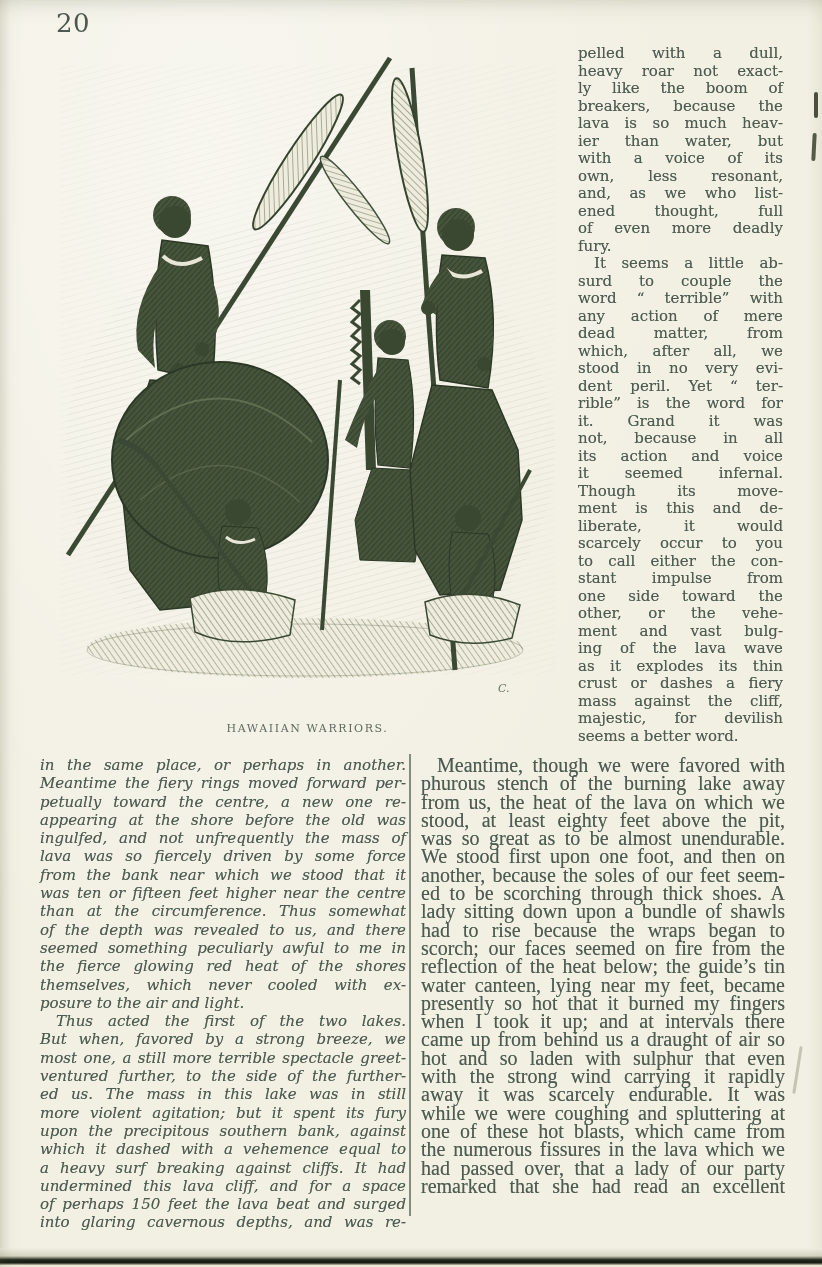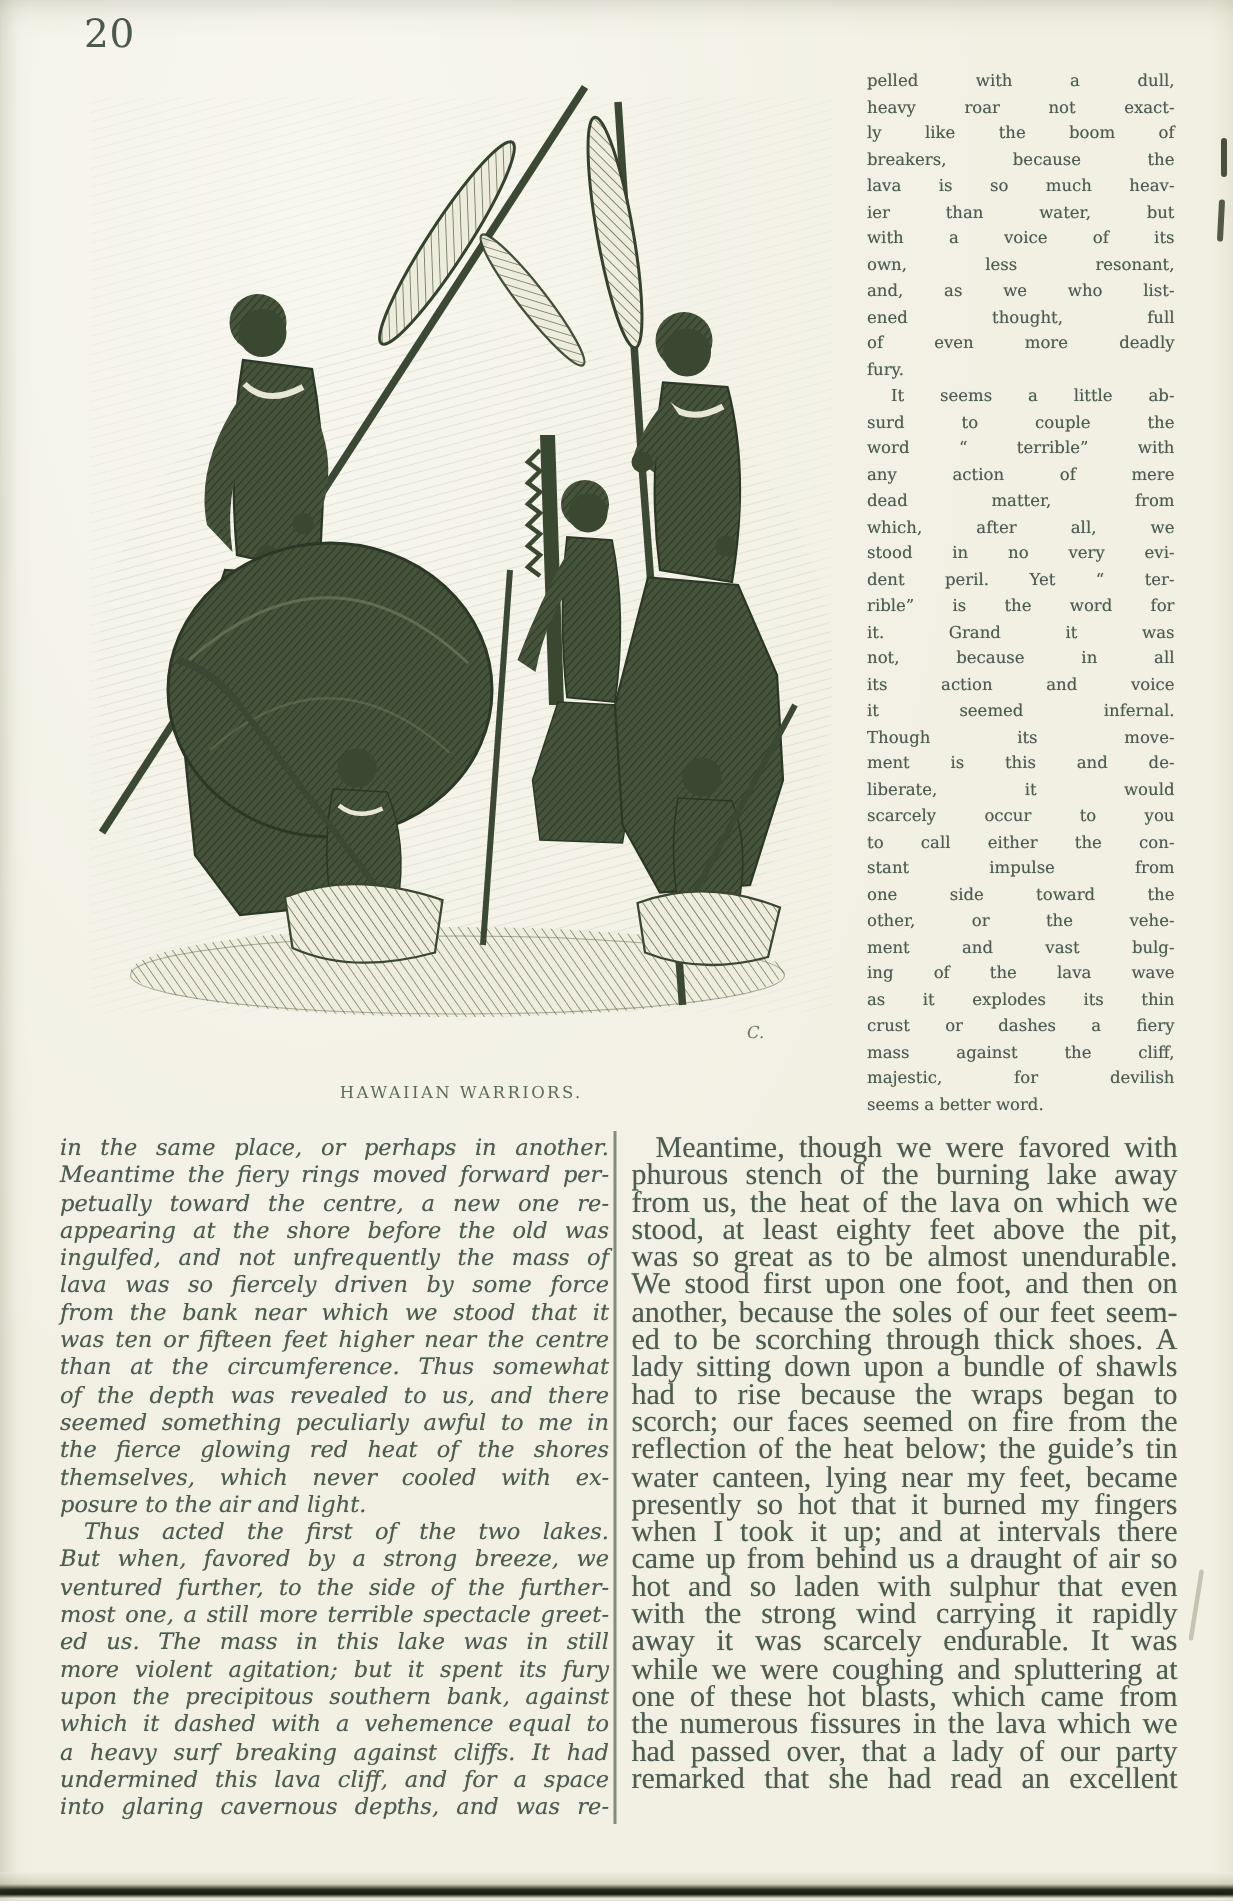--- a/index.html
+++ b/index.html
@@ -17,21 +17,21 @@
   .page-number{position:absolute;left:56px;top:8px;font-size:26px;letter-spacing:.5px;color:#4b594f;}
   figure.illustration{position:absolute;left:60px;top:50px;width:495px;margin:0;text-align:center;}
   figcaption{margin-top:18px;font-size:11px;letter-spacing:1.6px;color:#5d6b5f;}
   .col{position:absolute;}
   .col .line{
     text-align:justify;text-align-last:justify;
     text-shadow:0 0 .5px rgba(77,91,81,.55);
   }
   .col .line.flush{text-align-last:left;}
   .col .line.indent{text-indent:16px;}
-  .col-narrow{left:578px;top:45px;width:205px;font-size:11px;line-height:17.5px;}
+  .col-narrow{left:578px;top:45px;width:205px;font-size:15px;line-height:17.5px;}
   .col-bl{left:40px;top:756px;width:366px;font-size:15px;line-height:18.3px;font-style:italic;}
   .col-br{left:421px;top:756px;width:364px;font-size:20px;line-height:18.3px;font-family:Liberation Serif, serif;}
   .col-divider{position:absolute;left:409px;top:754px;width:2px;height:462px;background:#6f7a6d;opacity:.85;}
   .ink-mark{position:absolute;border-radius:2px;}
   .mark-a{left:814px;top:92px;width:4px;height:26px;background:#4a4f40;}
   .mark-b{left:812px;top:133px;width:4px;height:28px;background:#555b49;transform:rotate(3deg);}
   .mark-c{left:796px;top:1046px;width:3px;height:48px;background:#b9b8a4;transform:rotate(9deg);opacity:.8;}
   .bottom-edge{position:absolute;left:0;top:1248px;width:822px;height:19px;
     background:linear-gradient(#f1efe2 0,#d6d3c0 42%,#23281c 62%,#191d14 78%,#eeecd8 92%,#eeecd8 100%);}
 </style>
@@ -193,28 +193,29 @@
       <div class="line">from the bank near which we stood that it</div>
       <div class="line">was ten or fifteen feet higher near the centre</div>
       <div class="line">than at the circumference. Thus somewhat</div>
       <div class="line">of the depth was revealed to us, and there</div>
       <div class="line">seemed something peculiarly awful to me in</div>
       <div class="line">the fierce glowing red heat of the shores</div>
       <div class="line">themselves, which never cooled with ex-</div>
       <div class="line flush">posure to the air and light.</div>
       <div class="line indent">Thus acted the first of the two lakes.</div>
       <div class="line">But when, favored by a strong breeze, we</div>
+      <div class="line">most one, a still more terrible spectacle greet-</div>
       <div class="line">ventured further, to the side of the further-</div>
-      <div class="line">most one, a still more terrible spectacle greet-</div>
       <div class="line">ed us. The mass in this lake was in still</div>
       <div class="line">more violent agitation; but it spent its fury</div>
       <div class="line">upon the precipitous southern bank, against</div>
       <div class="line">which it dashed with a vehemence equal to</div>
       <div class="line">a heavy surf breaking against cliffs. It had</div>
       <div class="line">undermined this lava cliff, and for a space</div>
+      <div class="line">of perhaps 150 feet the lava beat and surged</div>
       <div class="line">into glaring cavernous depths, and was re-</div>
     </div>
   <div class="col-divider"></div>
   <div class="col col-br">
       <div class="line indent">Meantime, though we were favored with</div>
       <div class="line">phurous stench of the burning lake away</div>
       <div class="line">from us, the heat of the lava on which we</div>
       <div class="line">stood, at least eighty feet above the pit,</div>
       <div class="line">was so great as to be almost unendurable.</div>
       <div class="line">We stood first upon one foot, and then on</div>

